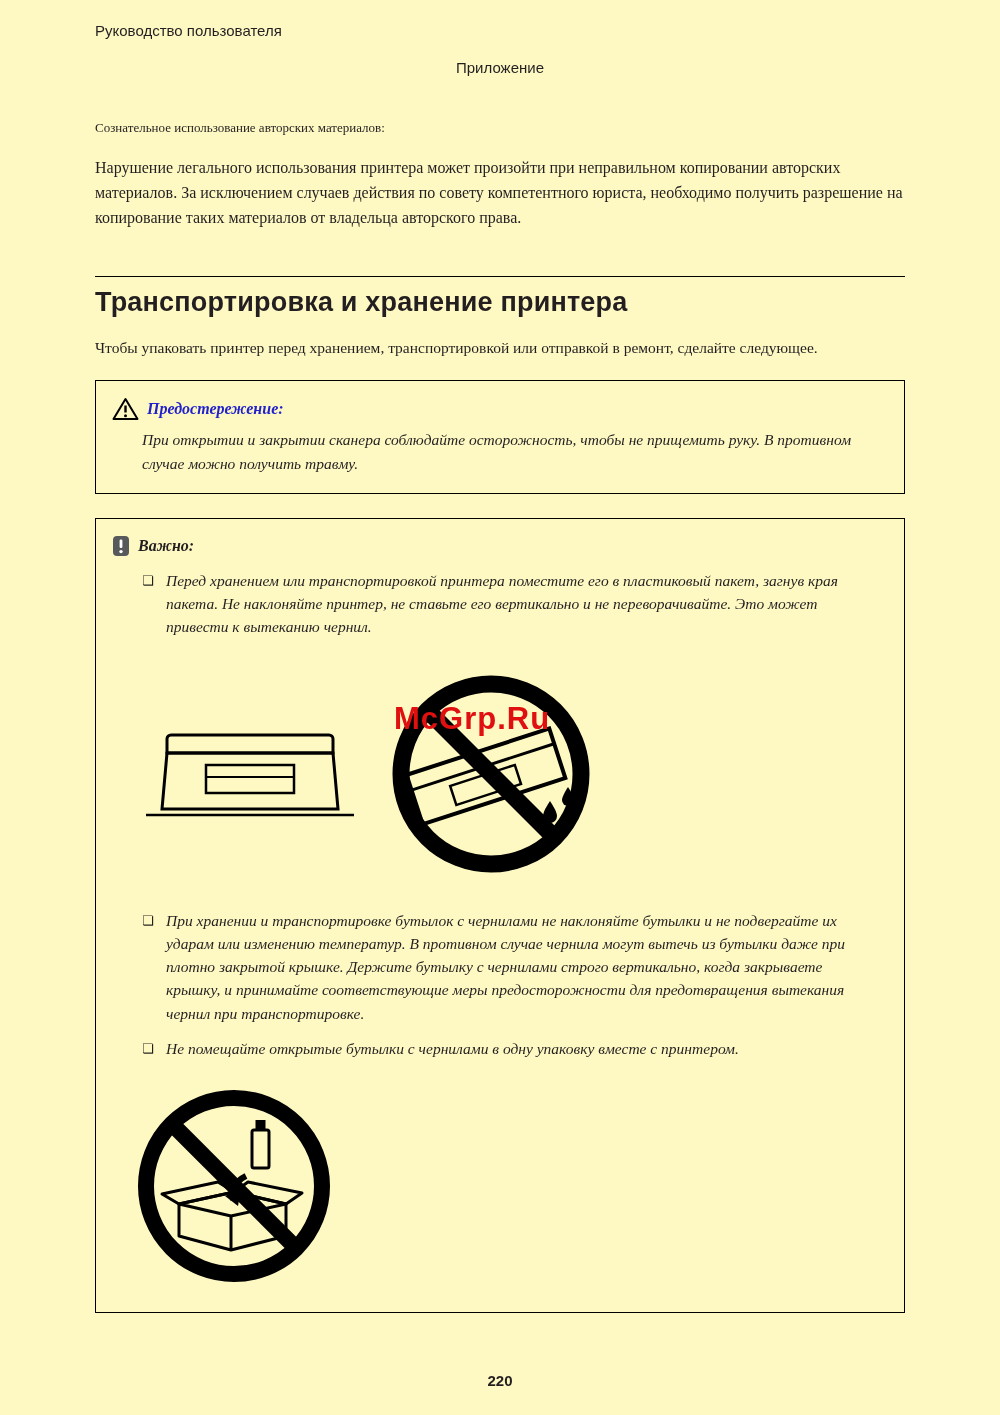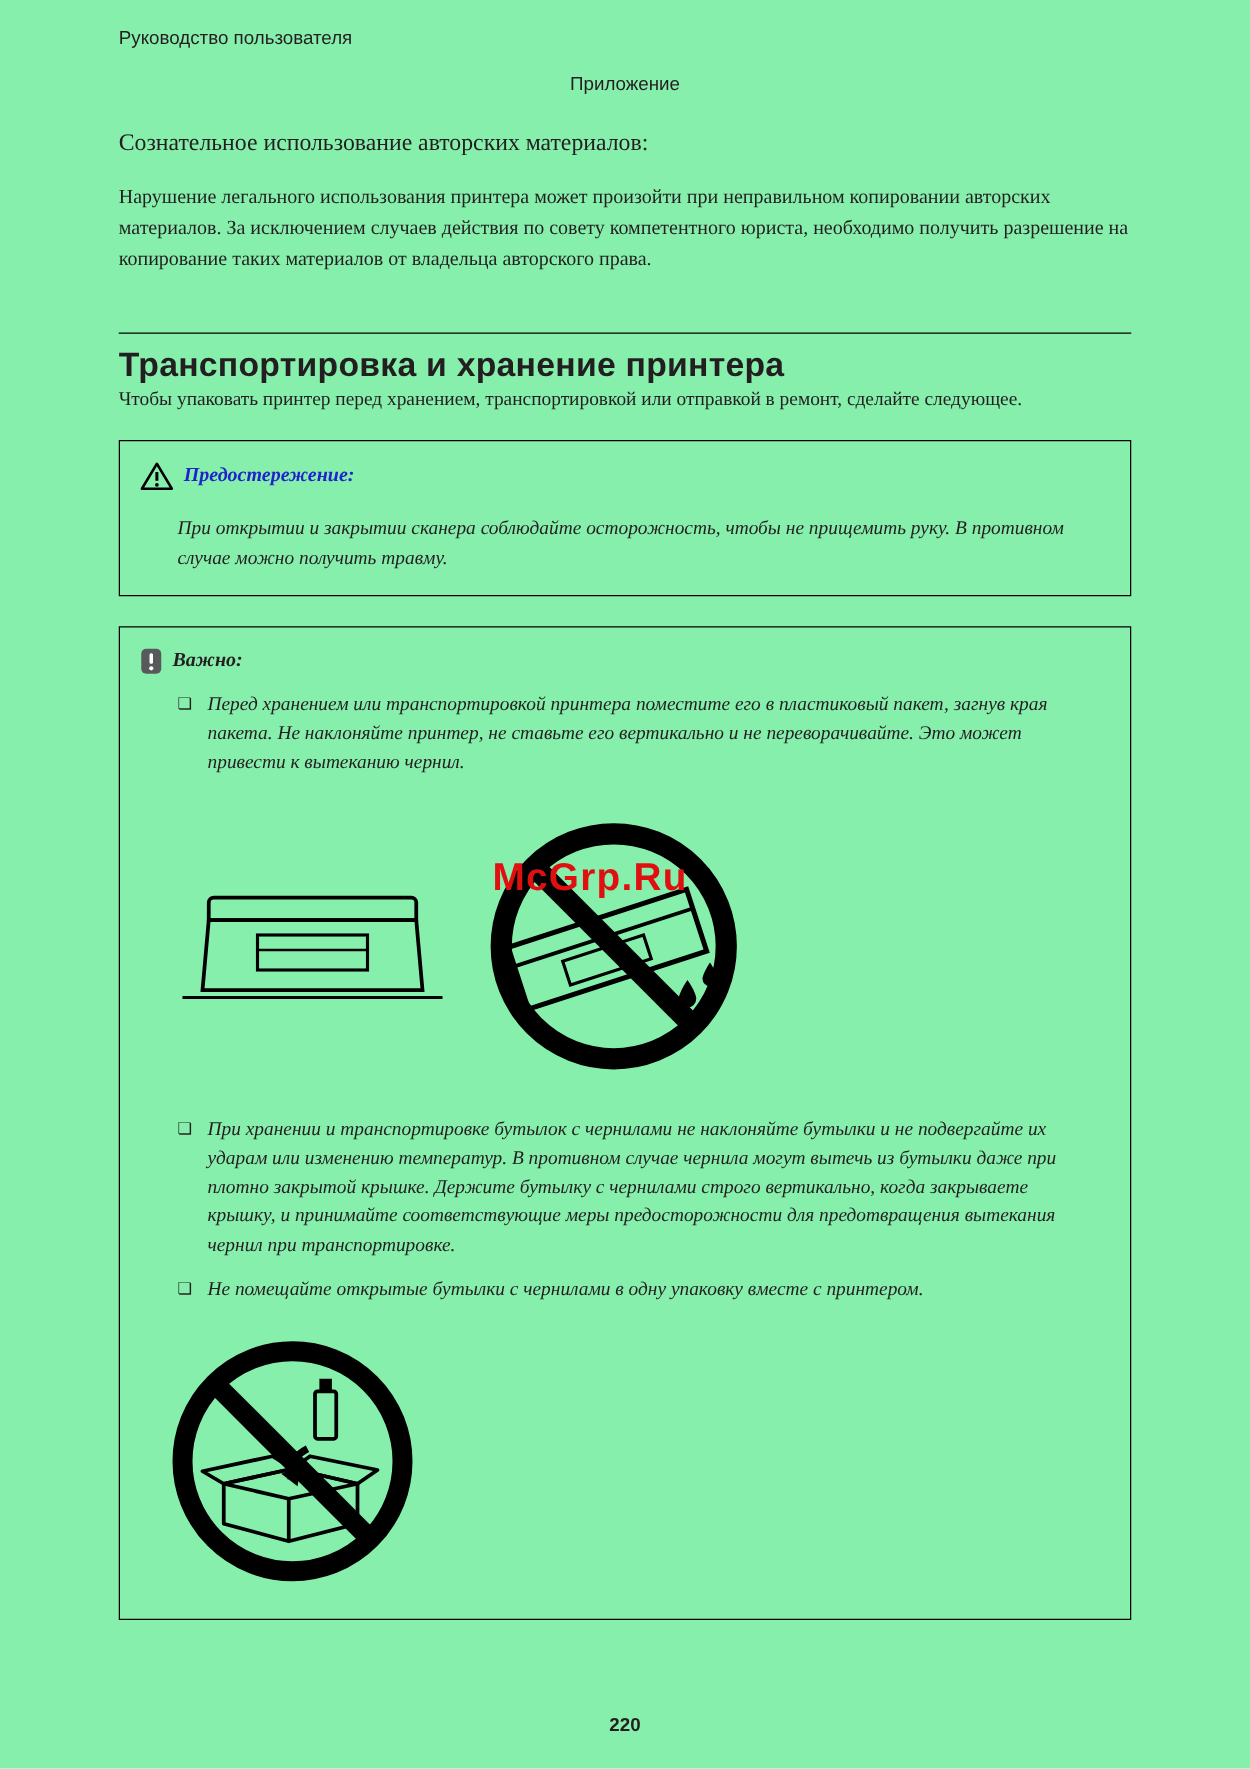--- a/index.html
+++ b/index.html
@@ -1,58 +1,59 @@
 <!DOCTYPE html>
 <html><head>
 <meta charset="utf-8">
 <style>
   * { margin:0; padding:0; box-sizing:border-box; }
   html,body { background:#ffffff; }
   .page {
     position:relative;
     width:1000px; height:1415px;
     margin:0 auto;
-    background:#86efac;
+    background:#fef9c3;
     color:#231f20;
     font-family:"Liberation Serif", serif;
     overflow:hidden;
   }
   .margins { padding:22px 95px 0 95px; }
 
   .header-left {
     font-family:"Liberation Sans", sans-serif;
     font-size:15px;
   }
   .header-center {
     font-family:"Liberation Sans", sans-serif;
     font-size:15px; font-weight:normal;
     text-align:center;
     margin-top:20px;
   }
 
   .copyright-label {
-    margin-top:28px;
-    font-size:19px;
+    margin-top:44px;
+    font-size:13px;
   }
   .copyright-text {
     margin-top:20px;
     font-size:16px;
     line-height:1.55;
   }
 
   .section-title {
     margin-top:46px;
     border-top:1px solid #000;
     padding-top:10px;
     font-family:"Liberation Sans", sans-serif;
     font-size:27px;
     font-weight:bold;
     letter-spacing:0.2px;
   }
   .section-intro {
+    margin-top:18px;
     font-size:15.5px;
     line-height:1.55;
   }
 
   .notice-box {
     border:1px solid #000;
     margin-top:20px;
     padding:16px 36px 18px 16px;
   }
   .notice-header {
@@ -62,21 +63,21 @@
     color:#2222cc;
     font-weight:bold; font-style:italic;
     font-size:16px;
   }
   .important-label {
     font-weight:bold; font-style:italic;
     font-size:16px;
   }
   .notice-body {
     margin-left:30px;
-    margin-top:18px;
+    margin-top:7px;
     font-style:italic;
     font-size:15.5px;
     line-height:1.5;
   }
 
   .important-box { padding-bottom:30px; margin-top:24px; }
 
   .imp-item {
     display:flex;
     margin-left:30px;

